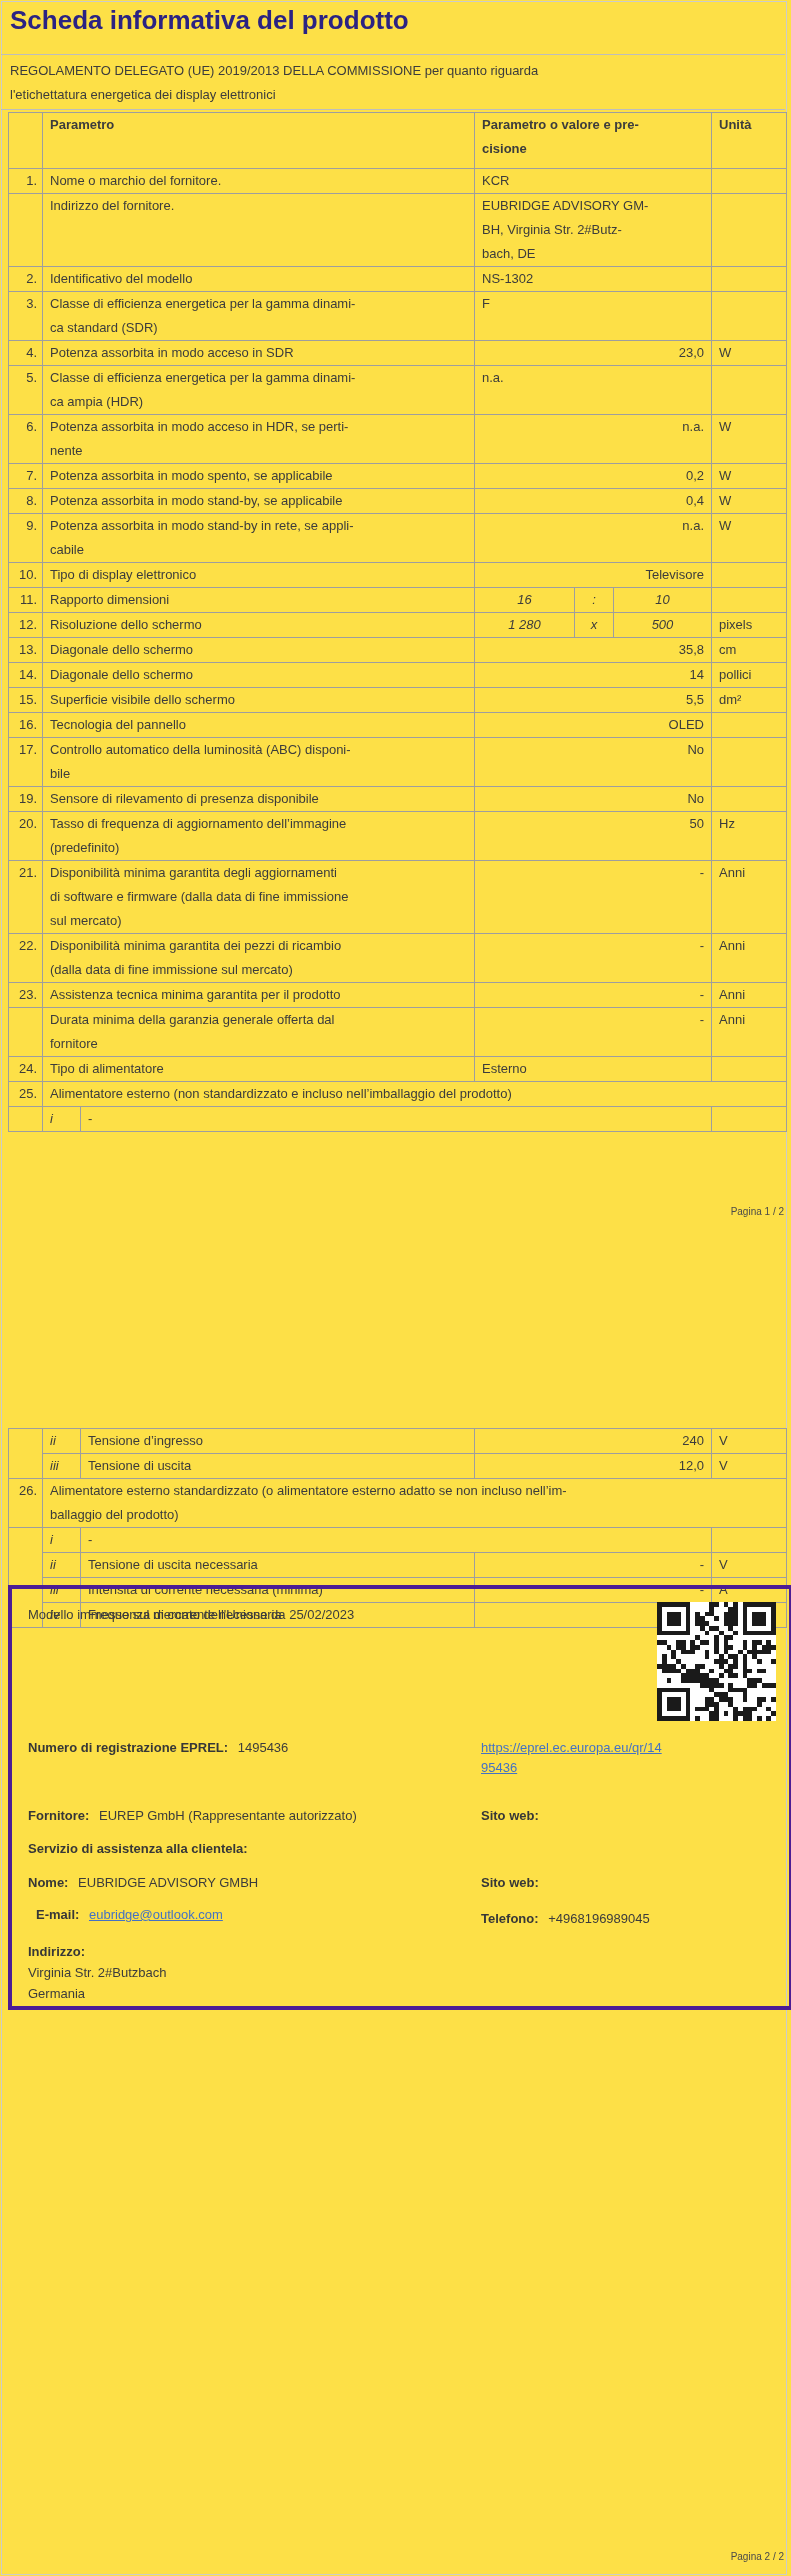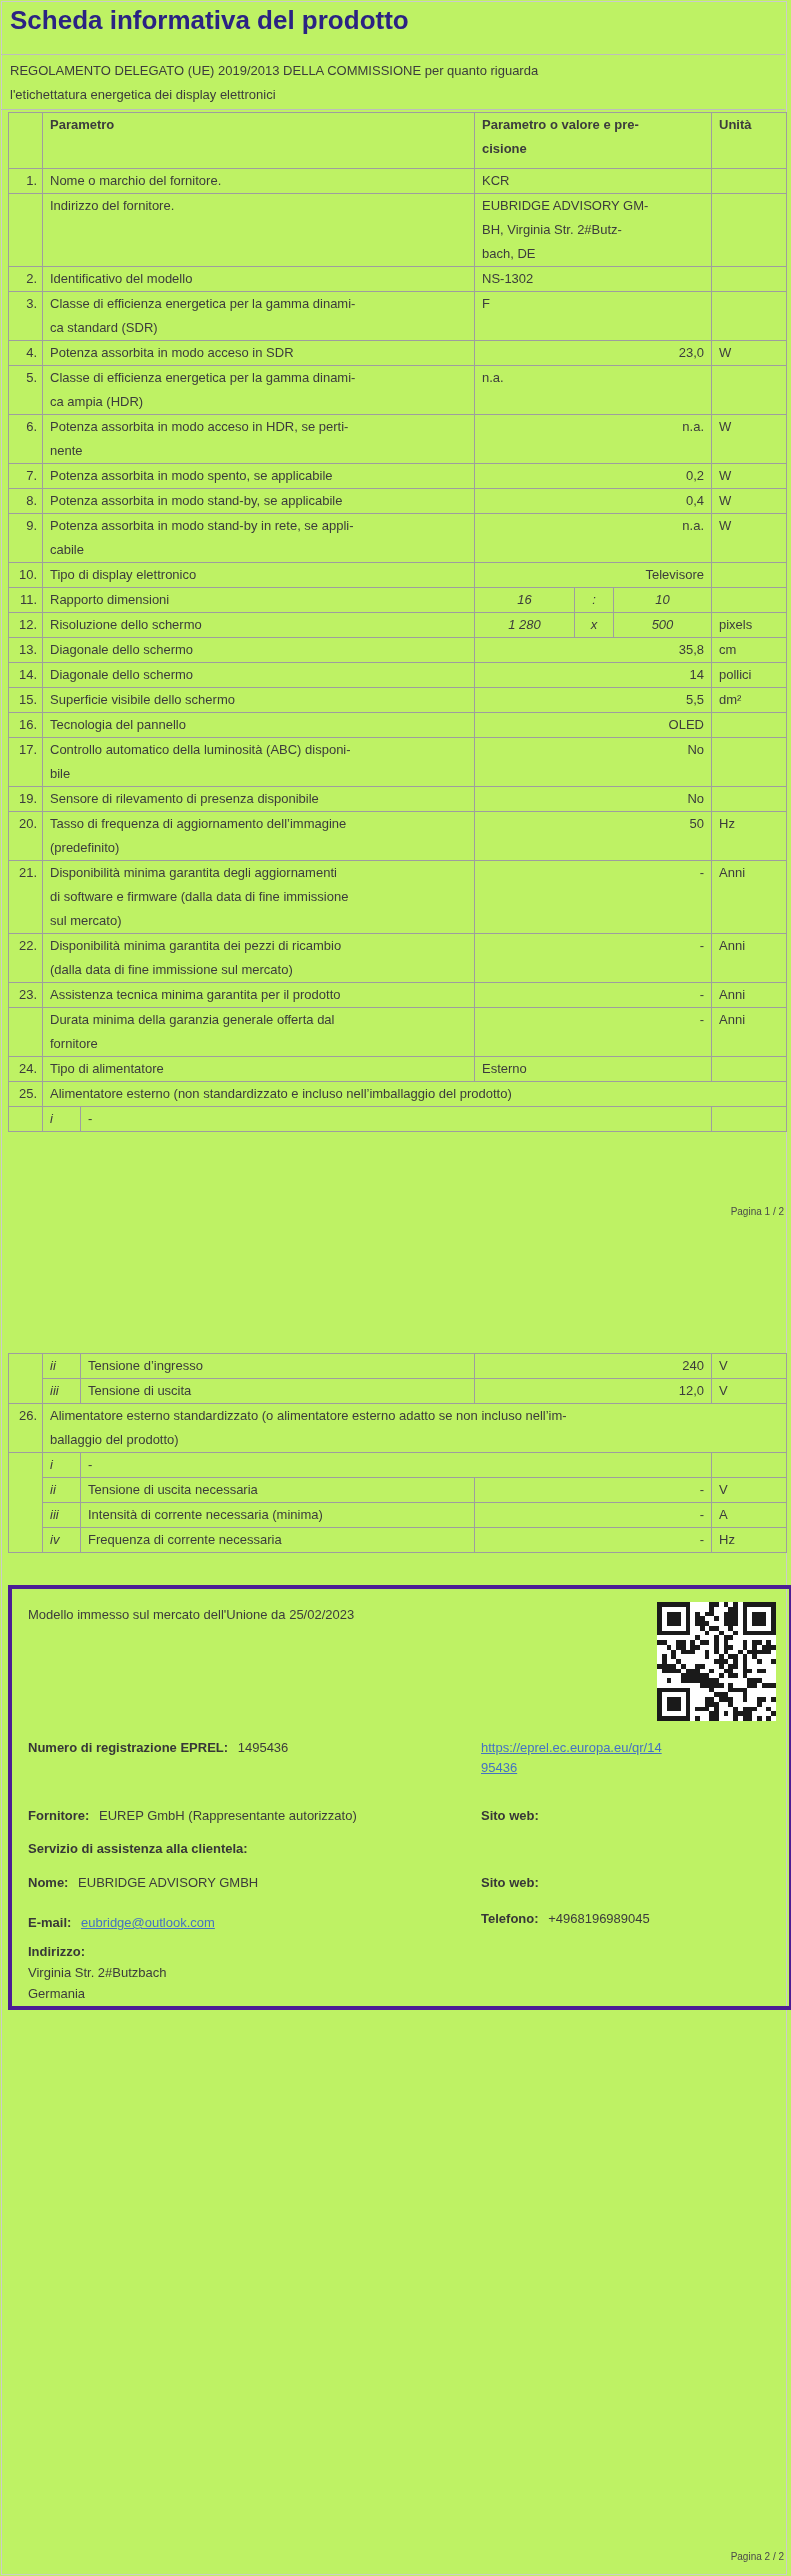--- a/index.html
+++ b/index.html
@@ -1,17 +1,17 @@
 <!DOCTYPE html>
 <html><head>
 <meta charset="utf-8">
 <style>
   html,body { margin:0; padding:0; background:#ffffff; }
   .sheet {
-    position:relative; width:792px; height:2576px; background:#bef264;
+    position:relative; width:792px; height:2576px; background:#fde047;
     font-family:"Liberation Sans", sans-serif; color:#3c3c3c; overflow:hidden;
   }
   .page-frame {
     position:absolute; left:1px; top:1px; width:784px; height:2572px;
     border:1px solid #cbcbcb; pointer-events:none;
   }
   .doc-title {
     position:absolute; left:10px; top:5px; font-size:26px; font-weight:bold;
     color:#2b2383; letter-spacing:0px; white-space:nowrap;
   }
@@ -22,21 +22,21 @@
   }
   .subtitle-text {
     padding:4px 0 0 9px; font-size:13px; line-height:24px; color:#3c3c3c;
     white-space:pre-line;
   }
   table.sheet-table {
     position:absolute; left:8px; border-collapse:collapse; table-layout:fixed;
     width:778px;
   }
   #table1 { top:112px; }
-  #table2 { top:1353px;padding-left:14px; }
+  #table2 { top:1428px;padding-left:14px; }
   .sheet-table td {
     border:1px solid #9e9e9e; vertical-align:top; font-size:13px;
     line-height:24px; padding:0 7px; white-space:pre-line; color:#3c3c3c;
   }
   .sheet-table thead td { font-weight:bold; padding-bottom:7px; }
   td.num  { text-align:right; padding:0 5px; }
   td.letter { font-style:italic; }
   td.val.ar { text-align:right; }
   td.val.al { text-align:left; }
   td.subwrap { padding:0; }
@@ -562,21 +562,21 @@
     </div>
 
     <div class="info-row" style="top:284px;">
       <span class="lbl">Nome:</span>
       <span class="val">EUBRIDGE ADVISORY GMBH</span>
     </div>
     <div class="info-col2" style="top:284px;">
       <span class="lbl">Sito web:</span>
     </div>
 
-    <div class="info-row" style="top:324px;">
+    <div class="info-row" style="top:316px;margin-left:8px;">
       <span class="lbl">E-mail:</span>
       <span class="link">eubridge@outlook.com</span>
     </div>
     <div class="info-col2" style="top:320px;">
       <span class="lbl">Telefono:</span>
       <span class="val">+4968196989045</span>
     </div>
 
     <div class="info-row" style="top:352px;">
       <div class="lbl addr-line">Indirizzo:</div>

